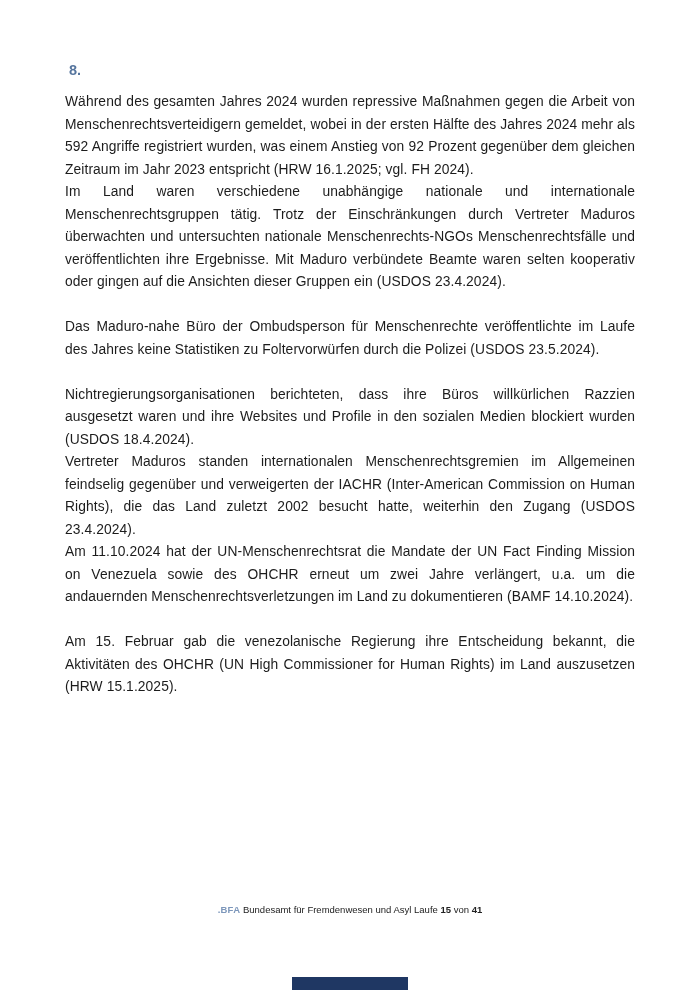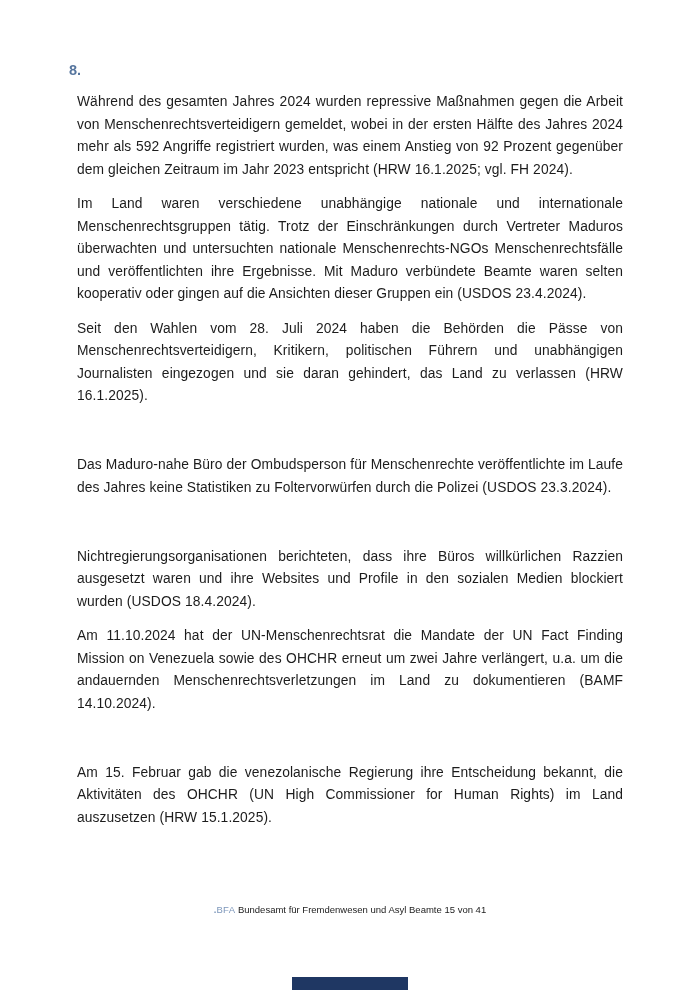--- a/index.html
+++ b/index.html
@@ -28,21 +28,21 @@
     font-weight: bold;
     font-size: 14.5px;
     color: #56759e;
     margin: 0 0 13px 4px;
   }
   .heading .num {
     width: 28px;
     flex: 0 0 28px;
   }
   .body-text p {
-    margin: 12px;
+    margin: 0;
     font-size: 13.8px;
     line-height: 22.5px;
     text-align: justify;
     text-justify: inter-word;
     letter-spacing: 0.1px;
   }
   .body-text p.spacer {
     height: 22.5px;
   }
   .footer {
@@ -54,25 +54,25 @@
     font-size: 9.5px;
     color: #222222;
     line-height: 12px;
   }
   .footer .logo-dot {
     color: #7d97bb;
     font-weight: bold;
   }
   .footer .bfa {
     color: #7d97bb;
-    font-weight: normal;
+    font-weight: bold;
     letter-spacing: 0.3px;
   }
   .footer b {
-    font-weight: normal;
+    font-weight: bold;
   }
   .bottom-bar {
     position: absolute;
     bottom: 0;
     left: 50%;
     transform: translateX(-50%);
     width: 116px;
     height: 13px;
     background: #1f3763;
   }
@@ -84,36 +84,36 @@
 
   <div class="content">
 
     <h2 class="heading" style="color: rgb(86, 117, 158);">
       <span class="num">8.</span>
     </h2>
 
     <div class="body-text" id="body-text">
         <p>Während des gesamten Jahres 2024 wurden repressive Maßnahmen gegen die Arbeit von Menschenrechtsverteidigern gemeldet, wobei in der ersten Hälfte des Jahres 2024 mehr als 592 Angriffe registriert wurden, was einem Anstieg von 92 Prozent gegenüber dem gleichen Zeitraum im Jahr 2023 entspricht (HRW 16.1.2025; vgl. FH 2024).</p>
         <p>Im Land waren verschiedene unabhängige nationale und internationale Menschenrechtsgruppen tätig. Trotz der Einschränkungen durch Vertreter Maduros überwachten und untersuchten nationale Menschenrechts-NGOs Menschenrechtsfälle und veröffentlichten ihre Ergebnisse. Mit Maduro verbündete Beamte waren selten kooperativ oder gingen auf die Ansichten dieser Gruppen ein (USDOS 23.4.2024).</p>
-        <p>Seit den Wahlen vom 28. Juli 2024 haben die Behörden die Pässe von Menschenrechtsverteidigern, Kritikern, politischen Führern und unabhängigen Journalisten eingezogen und sie daran gehindert, das Land zu verlassen (HRW 16.1.2025).</p>
         <p class="spacer"></p>
-        <p>Das Maduro-nahe Büro der Ombudsperson für Menschenrechte veröffentlichte im Laufe des Jahres keine Statistiken zu Foltervorwürfen durch die Polizei (USDOS 23.3.2024).</p>
+        <p>Das Maduro-nahe Büro der Ombudsperson für Menschenrechte veröffentlichte im Laufe des Jahres keine Statistiken zu Foltervorwürfen durch die Polizei (USDOS 23.5.2024).</p>
         <p class="spacer"></p>
         <p>Nichtregierungsorganisationen berichteten, dass ihre Büros willkürlichen Razzien ausgesetzt waren und ihre Websites und Profile in den sozialen Medien blockiert wurden (USDOS 18.4.2024).</p>
+        <p>Vertreter Maduros standen internationalen Menschenrechtsgremien im Allgemeinen feindselig gegenüber und verweigerten der IACHR (Inter-American Commission on Human Rights), die das Land zuletzt 2002 besucht hatte, weiterhin den Zugang (USDOS 23.4.2024).</p>
         <p>Am 11.10.2024 hat der UN-Menschenrechtsrat die Mandate der UN Fact Finding Mission on Venezuela sowie des OHCHR erneut um zwei Jahre verlängert, u.a. um die andauernden Menschenrechtsverletzungen im Land zu dokumentieren (BAMF 14.10.2024).</p>
         <p class="spacer"></p>
         <p>Am 15. Februar gab die venezolanische Regierung ihre Entscheidung bekannt, die Aktivitäten des OHCHR (UN High Commissioner for Human Rights) im Land auszusetzen (HRW 15.1.2025).</p>
       </div>
 
   </div>
 
   <div class="footer">
     <span class="logo-dot" style="color: rgb(125, 151, 187);">.</span><span class="bfa" style="color: rgb(125, 151, 187);">BFA</span>
     <span>Bundesamt für Fremdenwesen und Asyl</span>
-    <span>Beamte</span>
+    <span>Laufe</span>
     <b>15</b>
     <span>von</span>
     <b>41</b>
   </div>
 
   <div class="bottom-bar" style="background: rgb(31, 55, 99);"></div>
 
 </div>
 
 </body></html>

